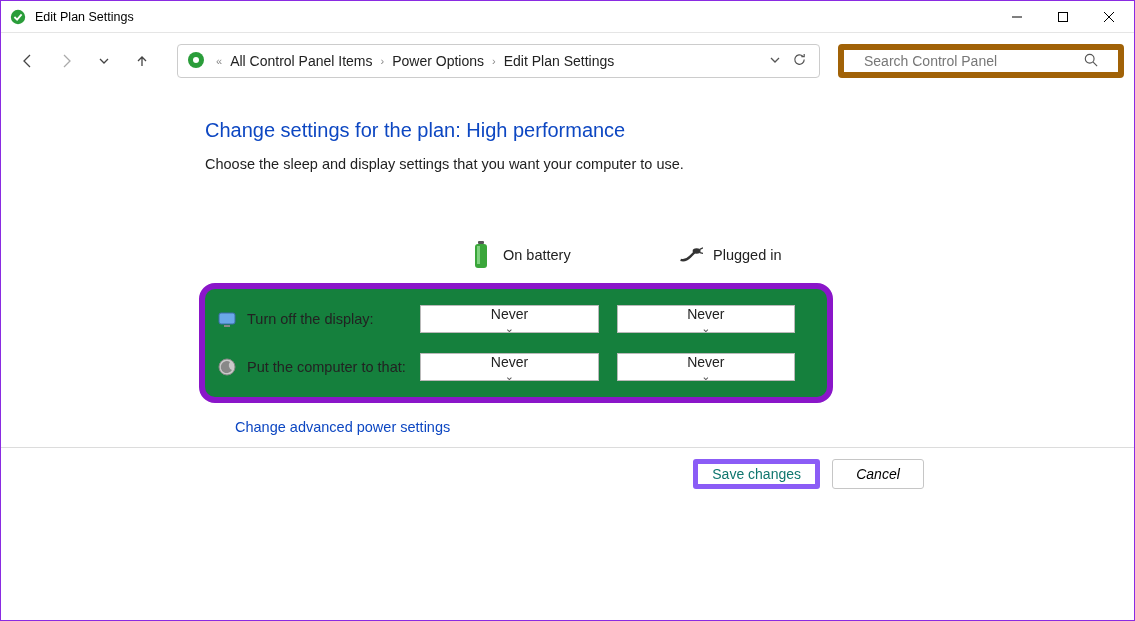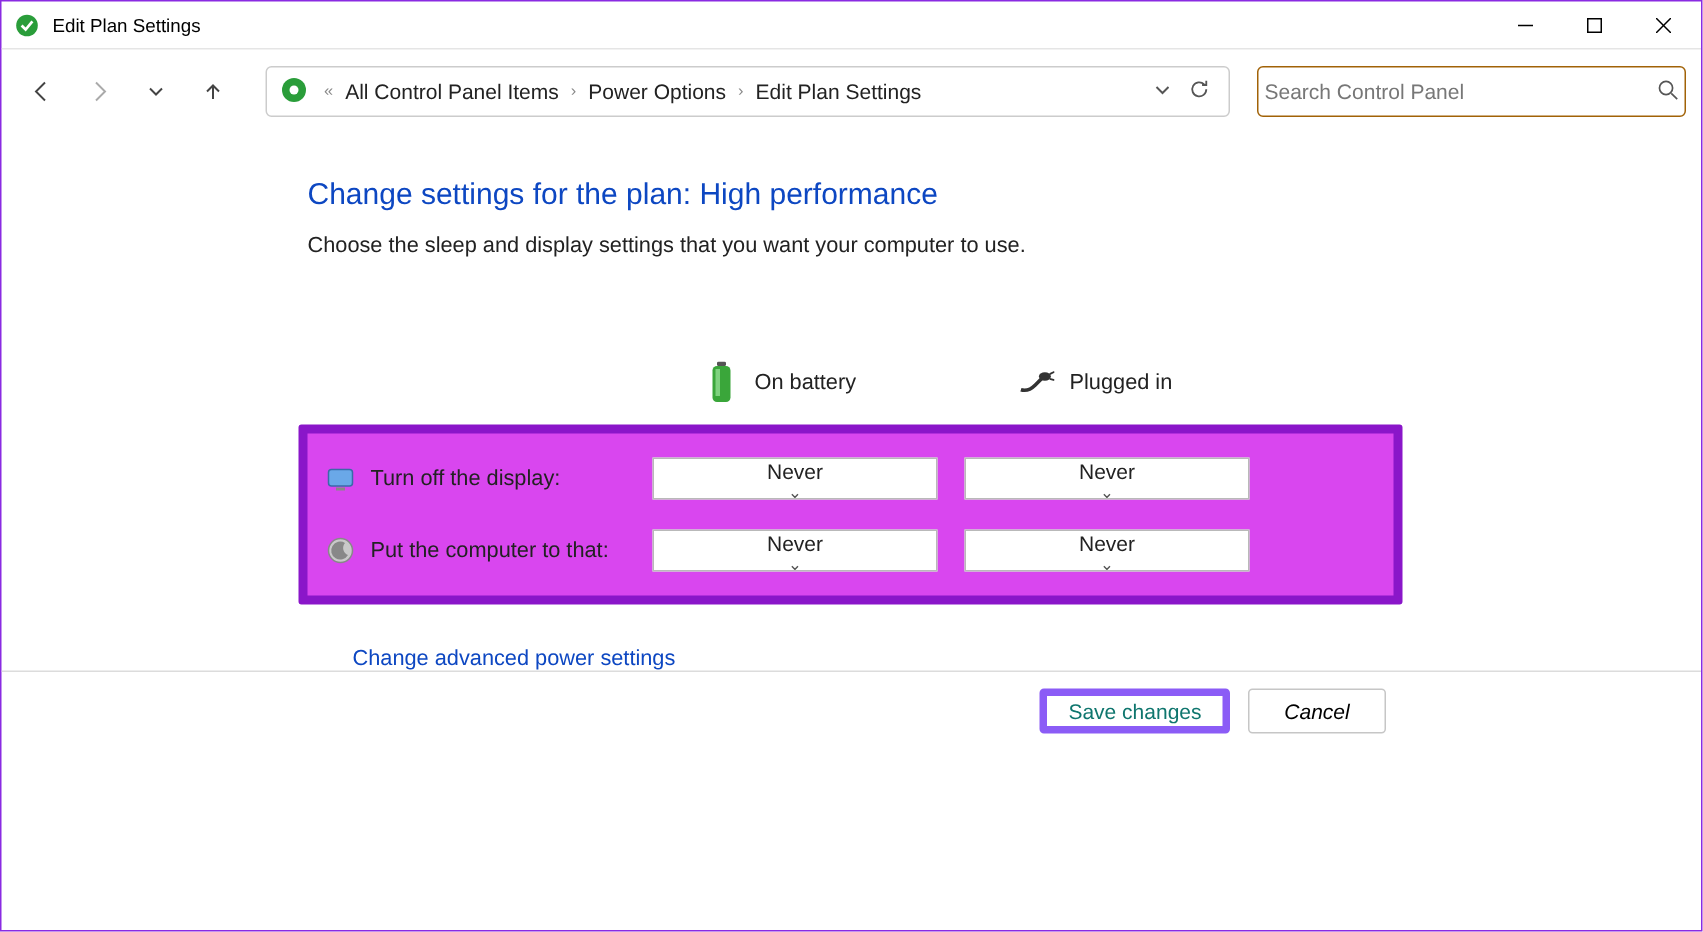--- a/index.html
+++ b/index.html
@@ -103,25 +103,25 @@
     .address-bar .spacer { flex: 1; }
     .address-bar .dd, .address-bar .refresh {
       width: 24px;
       text-align: center;
       color: #555;
       cursor: pointer;
     }
     .search-box {
       width: 286px;
       height: 34px;
-      border: 1px solid #a16207;
+      border: 6px solid #a16207;
       border-radius: 4px;
       display: flex;
       align-items: center;
-      padding: 0 4px;
+      padding: 0 20px;
       margin-left: 10px;
     }
     .search-box input {
       flex: 1;
       border: none;
       outline: none;
       font-size: 14px;
       color: #333;
       background: transparent;
     }
@@ -161,26 +161,26 @@
     .col-head .col-icon {
       width: 24px;
       height: 28px;
       display: flex;
       align-items: center;
       justify-content: center;
     }
 
     .settings-box {
       border: 6px solid #8a16c9;
-      border-radius: 2px;
+      border-radius: 16px;
       padding: 16px 14px 16px 12px;
       position: relative;
       margin-left: -6px;
-      width: 736px;
-      background: #d946ef;
+      width: 634px;
+      background: #15803d;
     }
     .row {
       display: flex;
       align-items: center;
       margin-bottom: 20px;
     }
     .row:last-child { margin-bottom: 0; }
     .row-label {
       display: flex;
       align-items: center;
@@ -211,21 +211,21 @@
       cursor: pointer;
       flex-direction: column;
     }
     .dropdown .chev {
       color: #555;
       font-size: 11px;
     }
 
     .advanced-link {
       display: inline-block;
-      margin-top: 28px;
+      margin-top: 16px;
       margin-left: 30px;
       font-size: 14.5px;
       color: #0d47c2;
       cursor: pointer;
     }
 
     
     .footer {
       position: absolute;
       left: 0;

